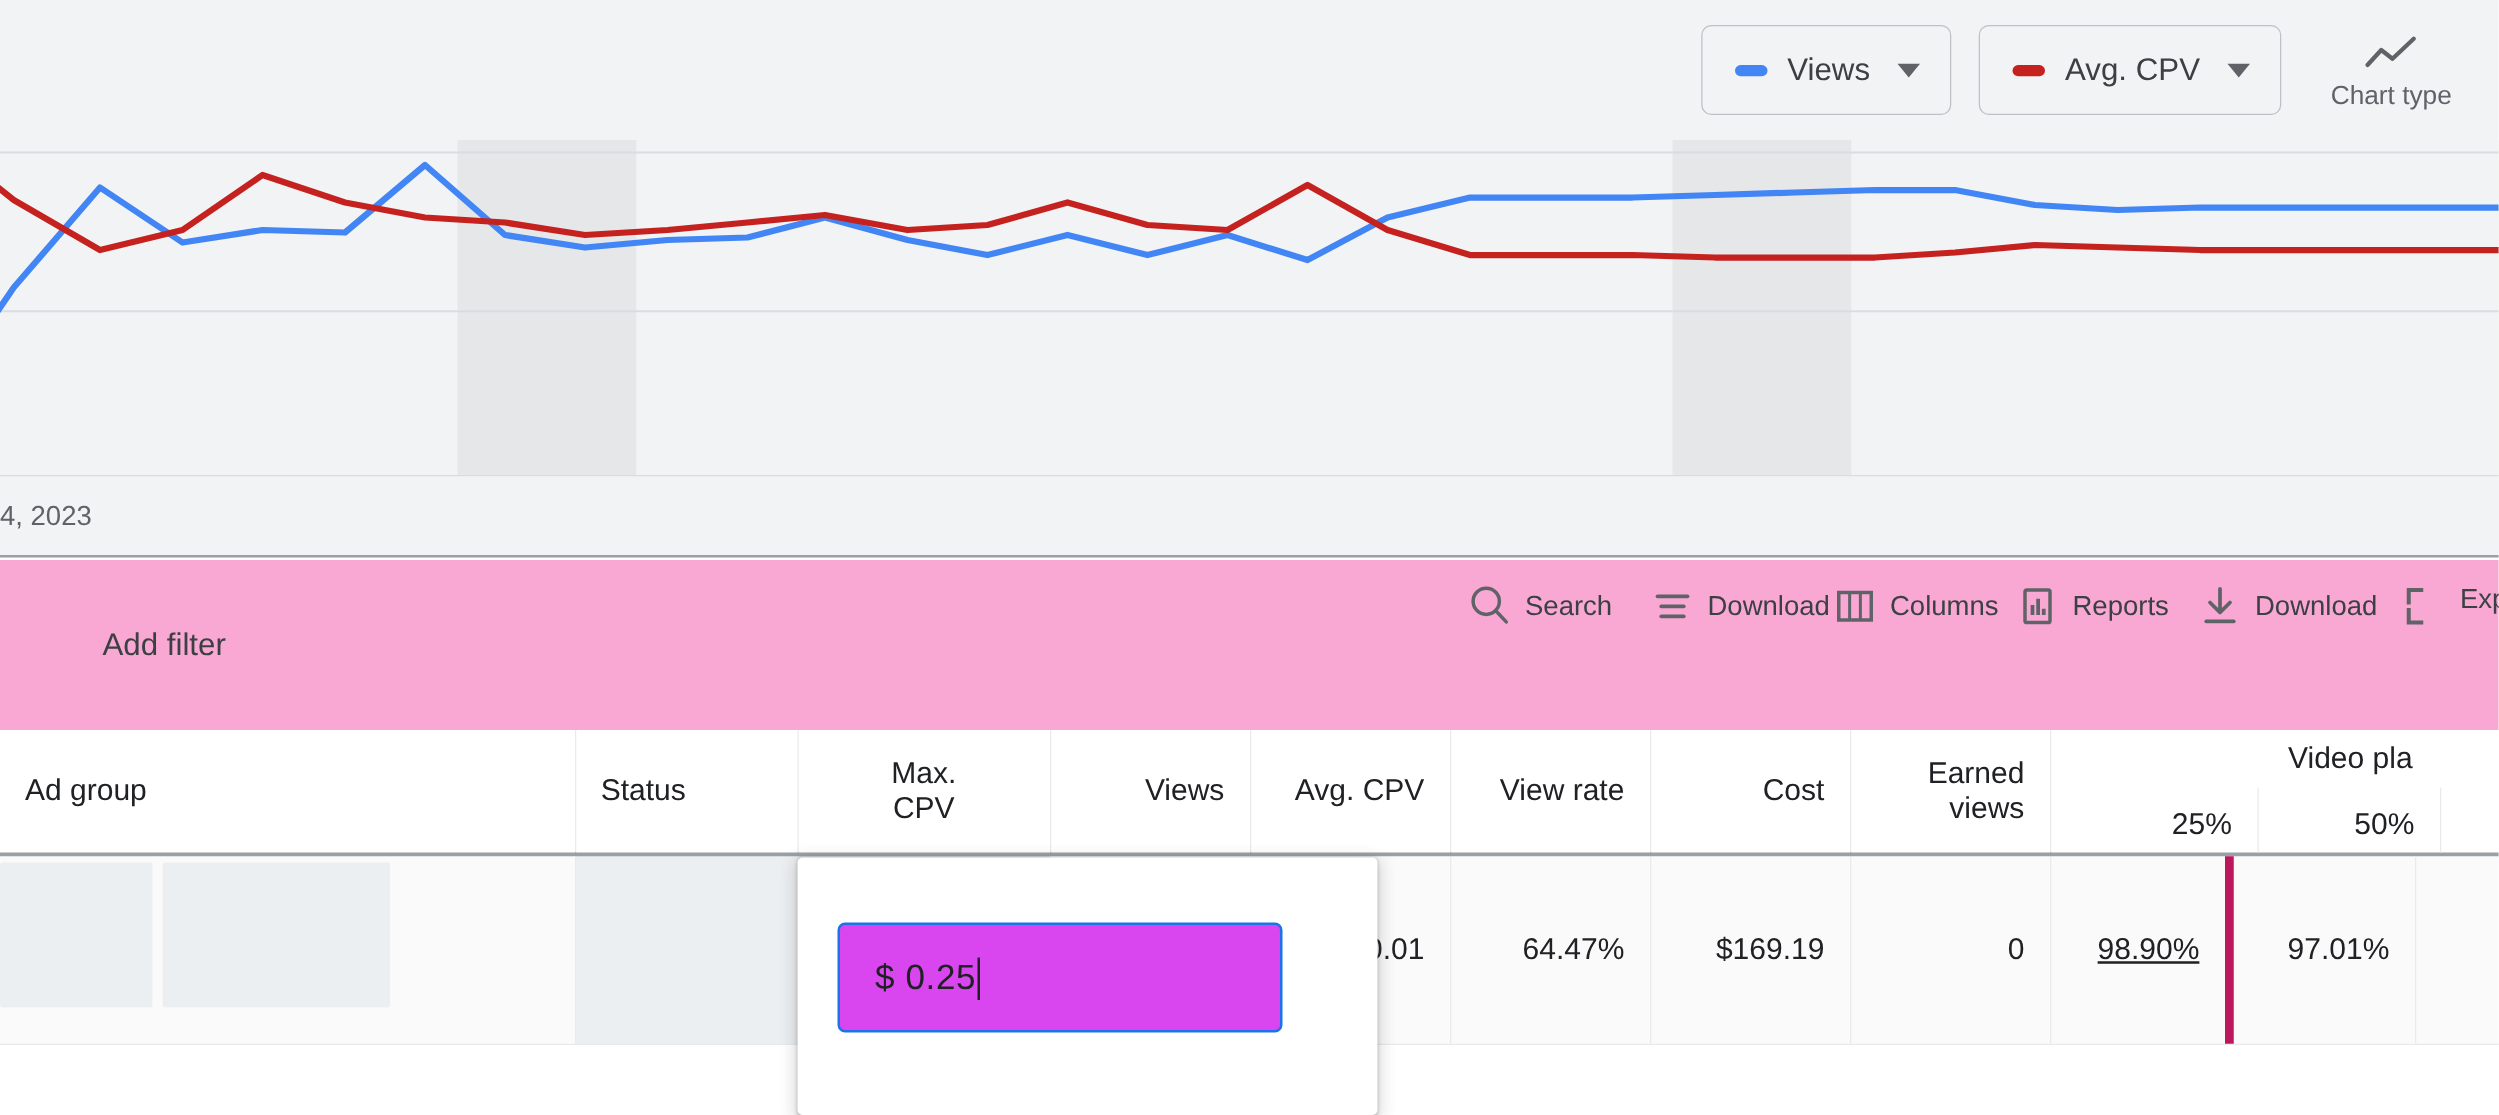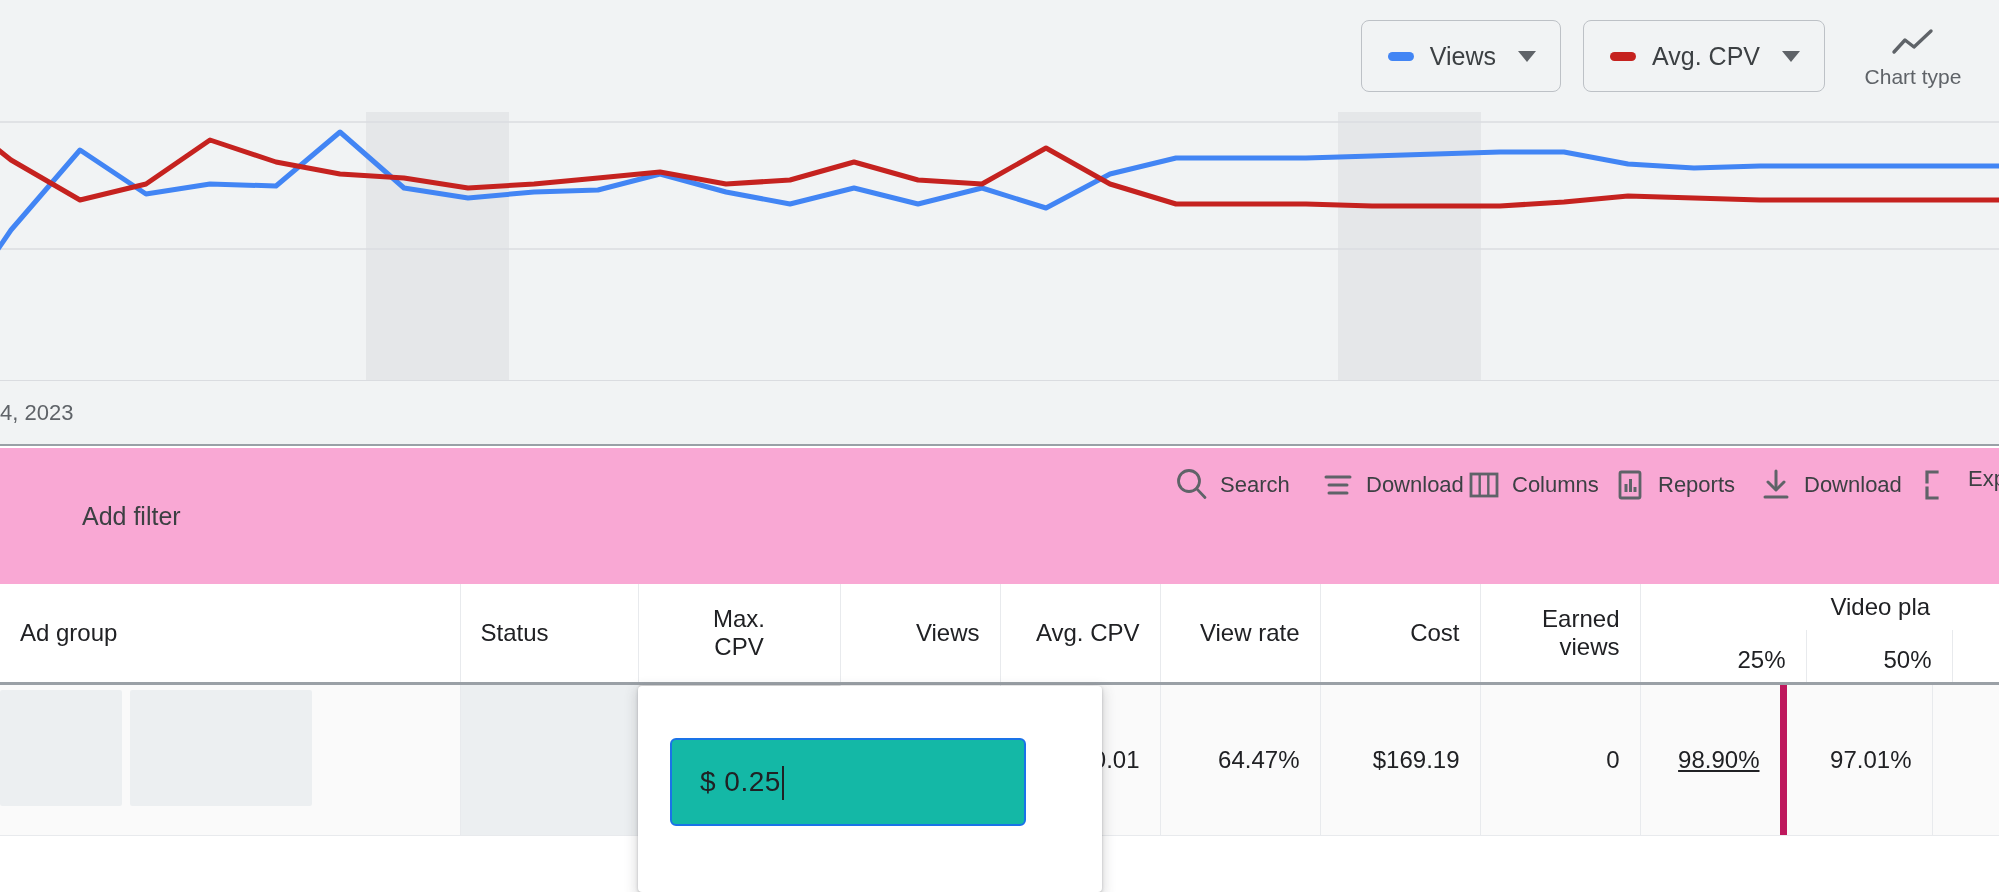--- a/index.html
+++ b/index.html
@@ -122,21 +122,21 @@
     border-radius: 4px;
     box-shadow: 0 1px 3px rgba(60,64,67,.30), 0 4px 12px 3px rgba(60,64,67,.16);
     z-index: 40;
     padding: 28px 32px 0 32px;
   }
   .cpv-popup .pop-label { font-size: 24px; color: #5f6368; }
   .cpv-input {
     margin-top: 24px; width: 356px; height: 88px;
     border: 2px solid #1a73e8; border-radius: 6px;
     display: flex; align-items: center; padding-left: 28px;
-    background:#14b8a6;
+    background:#d946ef;
   }
   .cpv-input .val { font-size: 28px; color: #202124; letter-spacing: .5px; }
   .caretbar {
     display:inline-block; width: 2px; height: 34px; background:#202124;
     margin-left: 1px; vertical-align: middle; position: relative; top: 1px;
   }
 </style>
 </head>
 <body>
 

